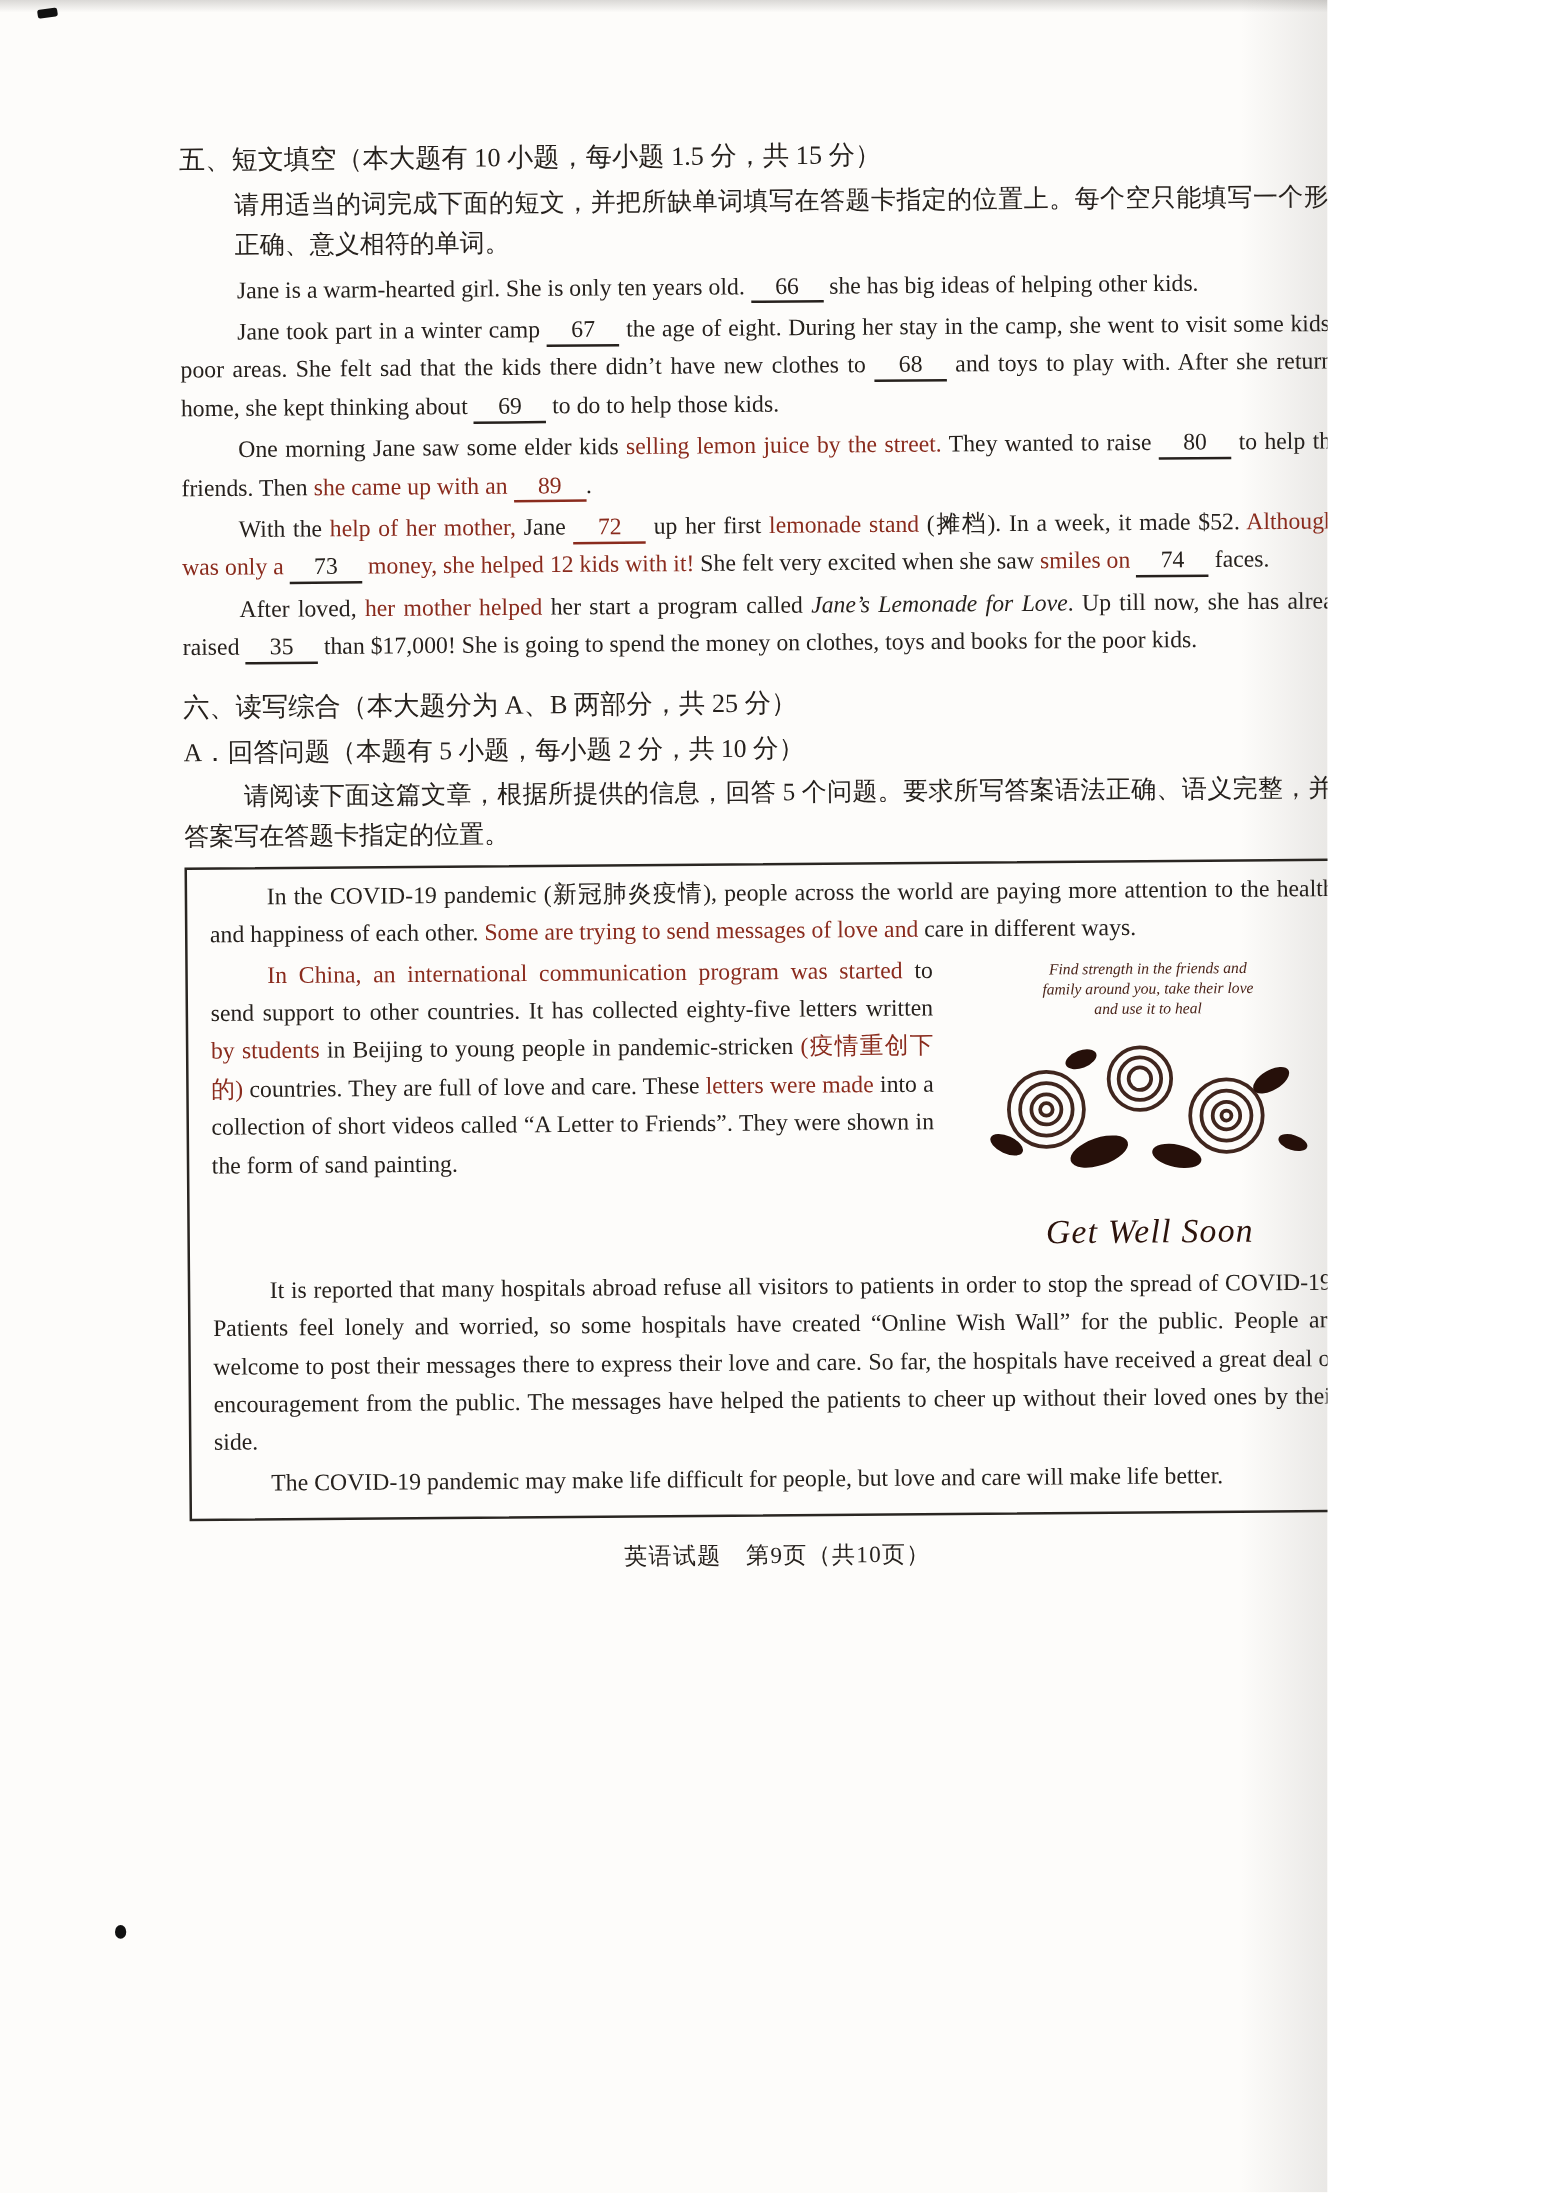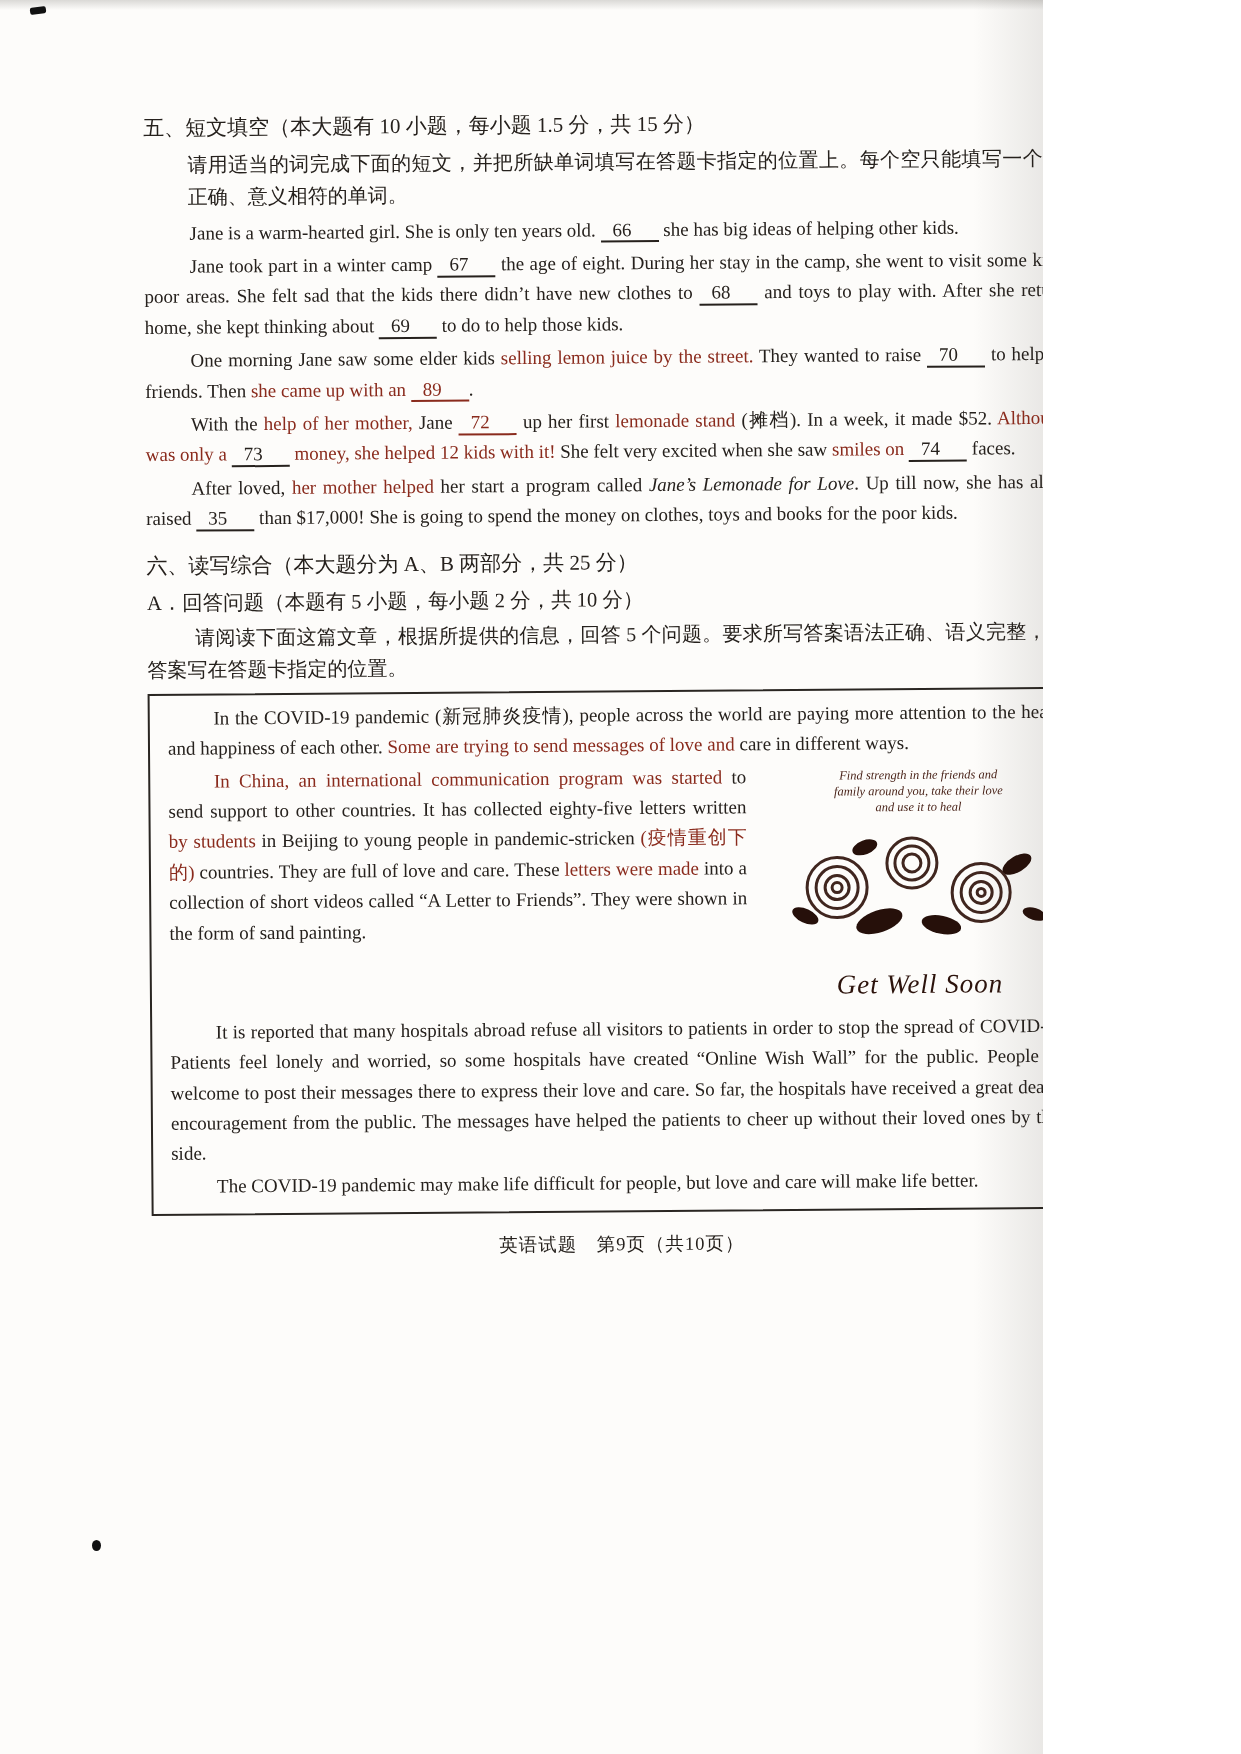--- a/index.html
+++ b/index.html
@@ -2,20 +2,21 @@
 <html style="--ink: #26211d; --tint: #8a2b1d;"><head>
 <meta charset="utf-8">
 <style>
   :root{ --ink:#26211d; --tint:#8a2b1d; }
   html,body{margin:0;padding:0;background:#ffffff;}
   .sheet{
     position:relative; width:1043px; height:1754px; overflow:hidden;
     background:#fdfcfa;
     font-family:"Liberation Serif","DejaVu Serif",serif;
     color:var(--ink);
+    padding-left:19px;
   }
   .edge-shade-right{
     position:absolute; top:0; right:0; width:70px; height:100%;
     background:linear-gradient(to left, rgba(60,55,50,0.10), rgba(60,55,50,0));
     pointer-events:none;
   }
   .edge-shade-top{
     position:absolute; top:0; left:0; width:100%; height:10px;
     background:linear-gradient(to bottom, rgba(60,55,50,0.18), rgba(60,55,50,0));
     pointer-events:none;
@@ -25,21 +26,21 @@
   .s2{left:92px; top:1540px; width:9px; height:11px; border-radius:50%;}
   .content{
     position:absolute; left:143px; top:112px; width:940px;
     transform:rotate(-0.45deg); transform-origin:top left;
     font-size:19px; line-height:1.6;
   }
   .h-cn{font-size:21px; line-height:1.55;}
   .instr-block{margin:4px 0 6px 44px; font-size:20px; text-align:justify;}
   .para{margin:3px 0; text-indent:2.4em; text-align:justify;}
   .blank{
-    display:inline-block; min-width:34px; padding:0 12px; text-align:left;
+    display:inline-block; min-width:34px; padding:0 12px; text-align:center;
     border-bottom:2px solid currentColor; line-height:1.15; text-indent:0;
   }
   .tint{color:var(--tint);}
   .it{font-style:italic;}
   .sec6{margin-top:16px;}
   .parta{margin-top:4px; font-size:20.5px;}
   .instr-para{text-indent:2.4em; text-align:justify; font-size:20px; margin-top:2px;}
   .passage-box{
     margin-top:8px; border:2px solid #2a2622; padding:6px 18px 10px 18px;
   }
@@ -69,21 +70,21 @@
 
   <div class="content">
 
     <div class="h-cn">五、短文填空（本大题有 10 小题，每小题 1.5 分，共 15 分）</div>
 
     <div class="instr-block">请用适当的词完成下面的短文，并把所缺单词填写在答题卡指定的位置上。每个空只能填写一个形式正确、意义相符的单词。</div>
 
     <div id="cloze">
         <p class="para"><span>Jane is a warm-hearted girl. She is only ten years old. </span><span class="blank">66</span><span> she has big ideas of helping other kids.</span></p>
         <p class="para"><span>Jane took part in a winter camp </span><span class="blank">67</span><span> the age of eight. During her stay in the camp, she went to visit some kids in poor areas. She felt sad that the kids there didn’t have new clothes to </span><span class="blank">68</span><span> and toys to play with. After she returned home, she kept thinking about </span><span class="blank">69</span><span> to do to help those kids.</span></p>
-        <p class="para"><span>One morning Jane saw some elder kids </span><span class="tint">selling lemon juice by the street.</span><span> They wanted to raise </span><span class="blank">70</span><span> to help their friends. Then </span><span class="tint">she came up with an </span><span class="blank tint">89</span><span>.</span></p>
+        <p class="para"><span>One morning Jane saw some elder kids </span><span class="tint">selling lemon juice by the street.</span><span> They wanted to raise </span><span class="blank">80</span><span> to help their friends. Then </span><span class="tint">she came up with an </span><span class="blank tint">89</span><span>.</span></p>
         <p class="para"><span>With the </span><span class="tint">help of her mother,</span><span> Jane </span><span class="blank tint">72</span><span> up her first </span><span class="tint">lemonade stand</span><span> (摊档). In a week, it made $52. </span><span class="tint">Although it was only a </span><span class="blank">73</span><span> </span><span class="tint">money, she helped 12 kids with it!</span><span> She felt very excited when she saw </span><span class="tint">smiles on </span><span class="blank">74</span><span> faces.</span></p>
         <p class="para"><span>After loved, </span><span class="tint">her mother helped</span><span> her start a program called </span><span class="it">Jane’s Lemonade for Love</span><span>. Up till now, she has already raised </span><span class="blank">35</span><span> than $17,000! She is going to spend the money on clothes, toys and books for the poor kids.</span></p>
       </div>
 
     <div class="h-cn sec6">六、读写综合（本大题分为 A、B 两部分，共 25 分）</div>
 
     <div class="parta">A．回答问题（本题有 5 小题，每小题 2 分，共 10 分）</div>
 
     <div class="instr-para">请阅读下面这篇文章，根据所提供的信息，回答 5 个问题。要求所写答案语法正确、语义完整，并把答案写在答题卡指定的位置。</div>
 

